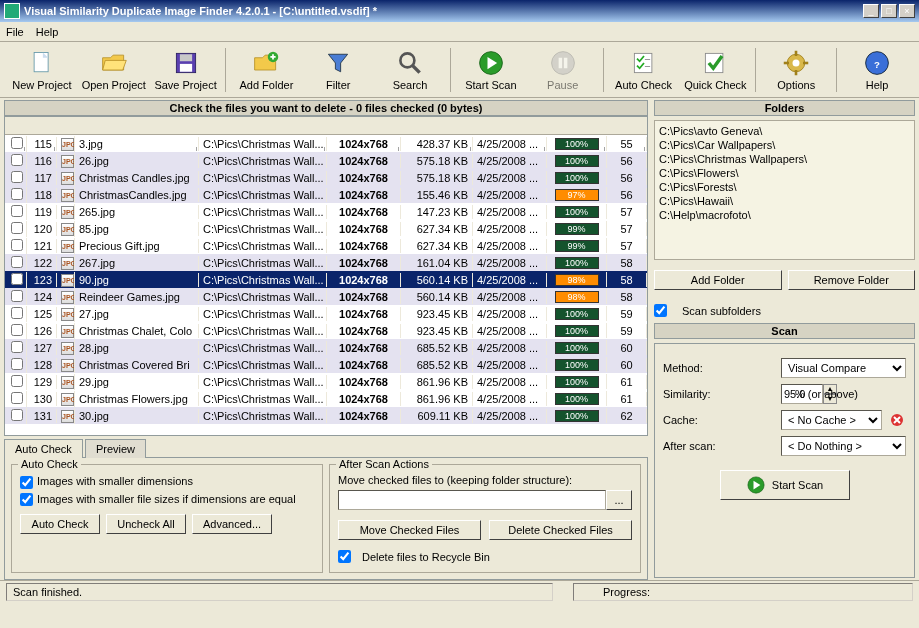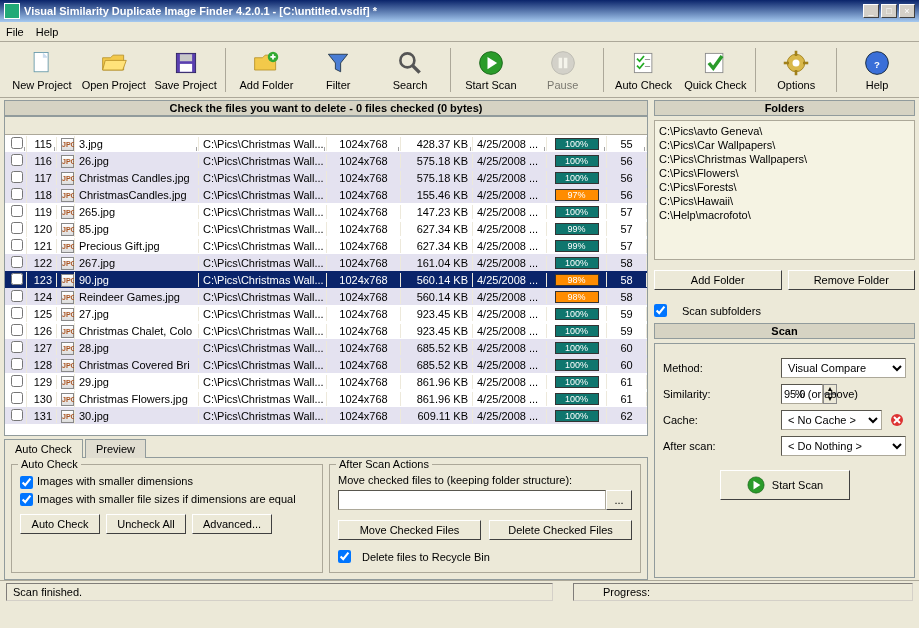--- a/index.html
+++ b/index.html
@@ -45,26 +45,26 @@
 .grow.alt { background: #e4e2f0; }
 .grow.sel { background: #0a246a; color: #fff; }
 .gc { border-right: 1px solid #ede9db; padding: 1px 4px; overflow: hidden; white-space: nowrap; }
 .gc.chk { width: 20px; text-align: center; }
 .gc.chk input { width: 12px; height: 12px; }
 .gc.num { width: 30px; text-align: right; }
 .gc.ico { width: 18px; text-align: center; }
 .gc.ico span { display:inline-block; width:13px; height:13px; background:linear-gradient(#fff,#ddd); border:1px solid #888; font-size:7px; line-height:11px; text-align:center; color:#a52; font-weight:bold; }
 .gc.fn { width: 124px; }
 .gc.fld { width: 128px; }
-.gc.dim { width: 74px; text-align: center; }
+.gc.dim { width: 74px; text-align: center; font-weight: bold; }
 .gc.fs { width: 72px; text-align: right; }
 .gc.dt { width: 74px; }
 .gc.sim { width: 60px; text-align: center; }
 .gc.grp { width: 40px; text-align: center; }
-.simbar { display: inline-block; width: 44px; height: 12px; border: 1px solid #333; background: #0f766e; color: #fff; font-size: 9px; line-height: 10px; text-align: center; position: relative; }
+.simbar { display: inline-block; width: 44px; height: 12px; border: 1px solid #333; background: #14532d; color: #fff; font-size: 9px; line-height: 10px; text-align: center; position: relative; }
 .simbar.orange { background: #ff8c00; }
 
 .tabs { display: flex; margin: 2px 4px 0 4px; }
 .tab { padding: 3px 10px; border: 1px solid #919b9c; border-bottom: none; background: #ece9d8; cursor: pointer; margin-right: 2px; position: relative; top: 1px; }
 .tab.active { background: #ece9d8; z-index: 2; }
 .tab:not(.active) { background: #e0ddd0; }
 
 .panel-row { display: flex; gap: 6px; margin: 0 4px; border: 1px solid #919b9c; border-top: 1px solid #919b9c; padding: 6px; flex: 1; }
 .groupbox { border: 1px solid #aca899; padding: 6px 8px 8px 8px; position: relative; }
 .groupbox .legend { position: absolute; top: -7px; left: 6px; background: #ece9d8; padding: 0 3px; }

